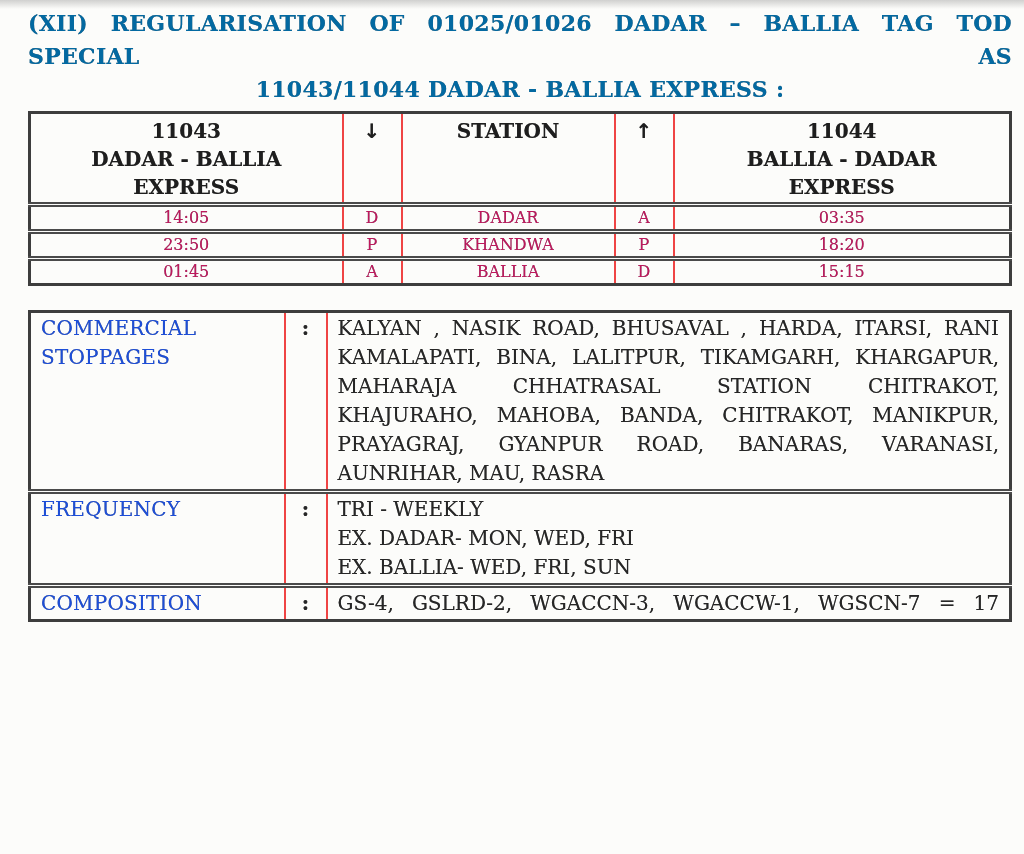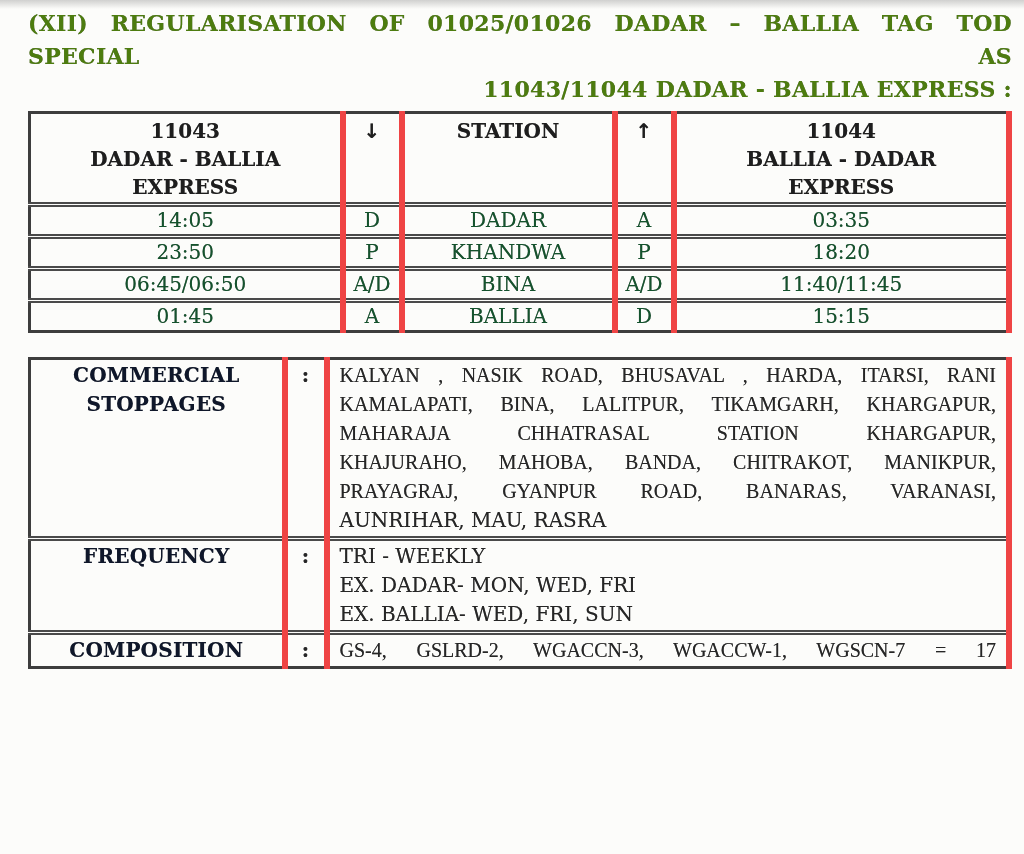--- a/index.html
+++ b/index.html
@@ -13,50 +13,50 @@
     position: relative;
   }
   .scan-top {
     position: absolute; top: 0; left: 0; right: 0; height: 9px;
     background: linear-gradient(to bottom, rgba(95,95,95,0.28), rgba(120,120,120,0.0));
     pointer-events: none;
   }
   .page { padding: 7px 12px 0 28px; }
 
   
-  .heading { font-weight: 700; font-size: 22px; line-height: 33px; color: #4d7c0f; letter-spacing: 0.3px; }
+  .heading { font-weight: 700; font-size: 22px; line-height: 33px; color: #0369a1; letter-spacing: 0.3px; }
   .heading .l1 { text-align: justify; text-align-last: justify; }
-  .heading .l2 { text-align: right; }
+  .heading .l2 { text-align: center; }
 
   
   table { width: 100%; table-layout: fixed; border-collapse: collapse; }
   .t1, .t2 { border: 3px solid #3d3d3d; }
-  .t1 th, .t1 td, .t2 td { border-left: 2px solid #474747; border-right: 6px solid #ef4444; }
+  .t1 th, .t1 td, .t2 td { border-left: 2px solid #474747; border-right: 2px solid #ef4444; }
 
   
   .t1 { margin-top: 5px; }
   .t1 thead th {
     vertical-align: top; height: 82px; padding-top: 3px;
     font-size: 20px; font-weight: 700; line-height: 28px; text-align: center; color: #1e1e1e;
   }
   .t1 tbody td {
     height: 26px; padding: 1px 0 2px; text-align: center;
-    font-size: 20px; color: #14532d;
+    font-size: 16px; color: #be185d;
     border-top: 5px double #4a4a4a;
     margin-top: 25px;
   }
   .arrow { font-family: "DejaVu Sans", sans-serif; font-size: 21px; font-weight: 400; }
 
   
   .t2 { margin-top: 24px; }
   .t2 td { vertical-align: top; font-size: 20px; line-height: 29px; padding: 1px 10px; color: #262626; }
   .t2 tr + tr td { border-top: 5px double #4a4a4a; }
-  .t2 .lbl { font-weight: 700; letter-spacing: 0.2px; color: #0f172a; text-align: center; }
+  .t2 .lbl { font-weight: 400; letter-spacing: 0.2px; color: #1d4ed8; }
   .t2 .col { text-align: center; padding: 1px 0; font-weight: 700; }
-  .t2 .val .just { text-align: justify; text-align-last: justify; font-family: Liberation Serif, serif; }
+  .t2 .val .just { text-align: justify; text-align-last: justify; }
 </style>
 </head>
 <body>
 
 <div class="scan-top"></div>
 
 <div class="page">
 
   <div class="heading">
     <div class="l1">(XII) REGULARISATION OF 01025/01026 DADAR – BALLIA TAG TOD SPECIAL AS</div>
@@ -97,27 +97,20 @@
         <td>03:35</td>
       </tr>
       <tr>
         <td>23:50</td>
         <td>P</td>
         <td>KHANDWA</td>
         <td>P</td>
         <td>18:20</td>
       </tr>
       <tr>
-        <td>06:45/06:50</td>
-        <td>A/D</td>
-        <td>BINA</td>
-        <td>A/D</td>
-        <td>11:40/11:45</td>
-      </tr>
-      <tr>
         <td>01:45</td>
         <td>A</td>
         <td>BALLIA</td>
         <td>D</td>
         <td>15:15</td>
       </tr>
     </tbody>
   </table>
 
   <table class="t2">
@@ -126,21 +119,21 @@
         <col style="width:42px">
         <col>
     </colgroup>
     <tbody>
       <tr>
         <td class="lbl">COMMERCIAL STOPPAGES</td>
         <td class="col">:</td>
         <td class="val">
           <div class="just">KALYAN , NASIK ROAD, BHUSAVAL , HARDA, ITARSI, RANI</div>
           <div class="just">KAMALAPATI, BINA, LALITPUR, TIKAMGARH, KHARGAPUR,</div>
-          <div class="just">MAHARAJA CHHATRASAL STATION KHARGAPUR,</div>
+          <div class="just">MAHARAJA CHHATRASAL STATION CHITRAKOT,</div>
           <div class="just">KHAJURAHO, MAHOBA, BANDA, CHITRAKOT, MANIKPUR,</div>
           <div class="just">PRAYAGRAJ, GYANPUR ROAD, BANARAS, VARANASI,</div>
           <div>AUNRIHAR, MAU, RASRA</div>
         </td>
       </tr>
       <tr>
         <td class="lbl">FREQUENCY</td>
         <td class="col">:</td>
         <td class="val">
           <div>TRI - WEEKLY</div>

